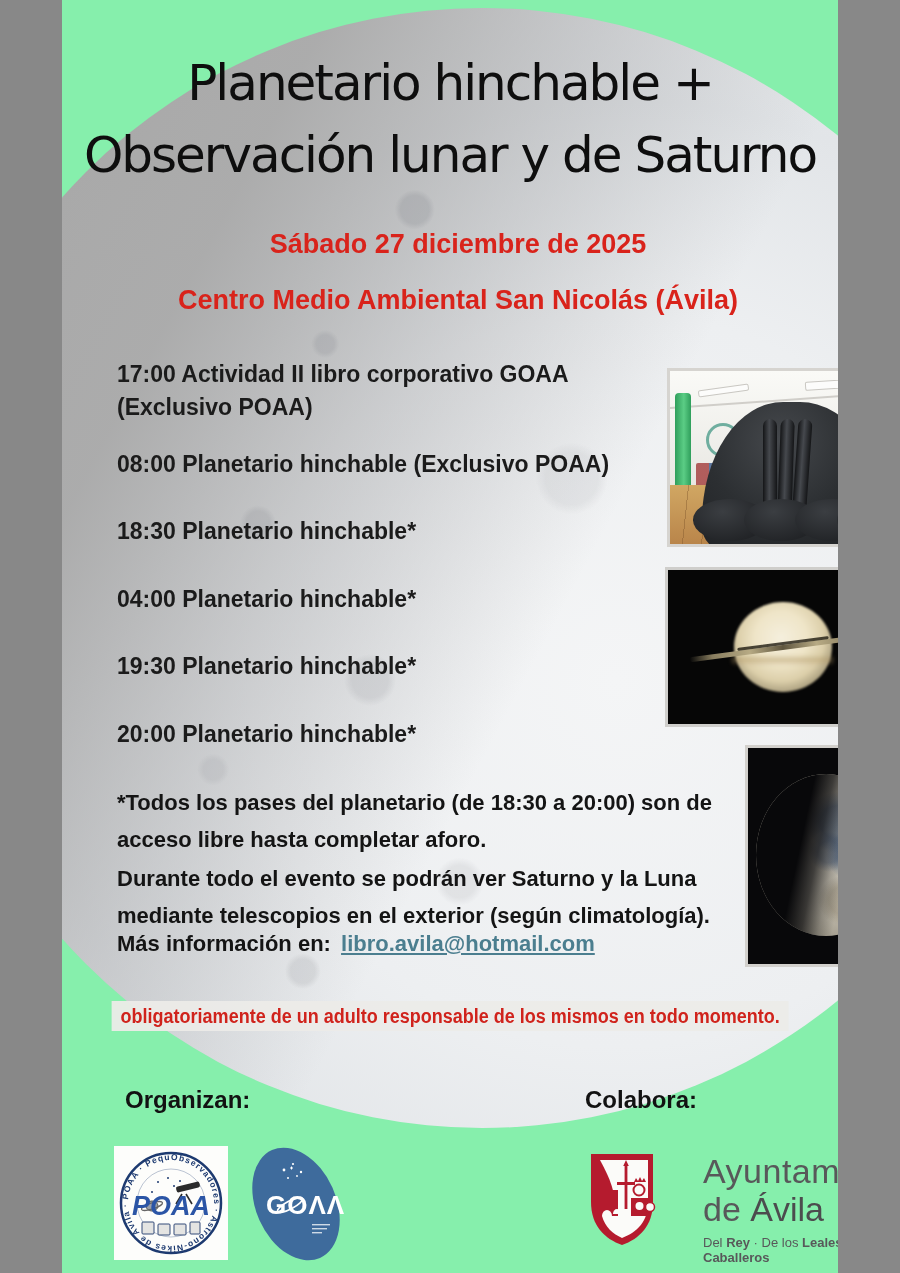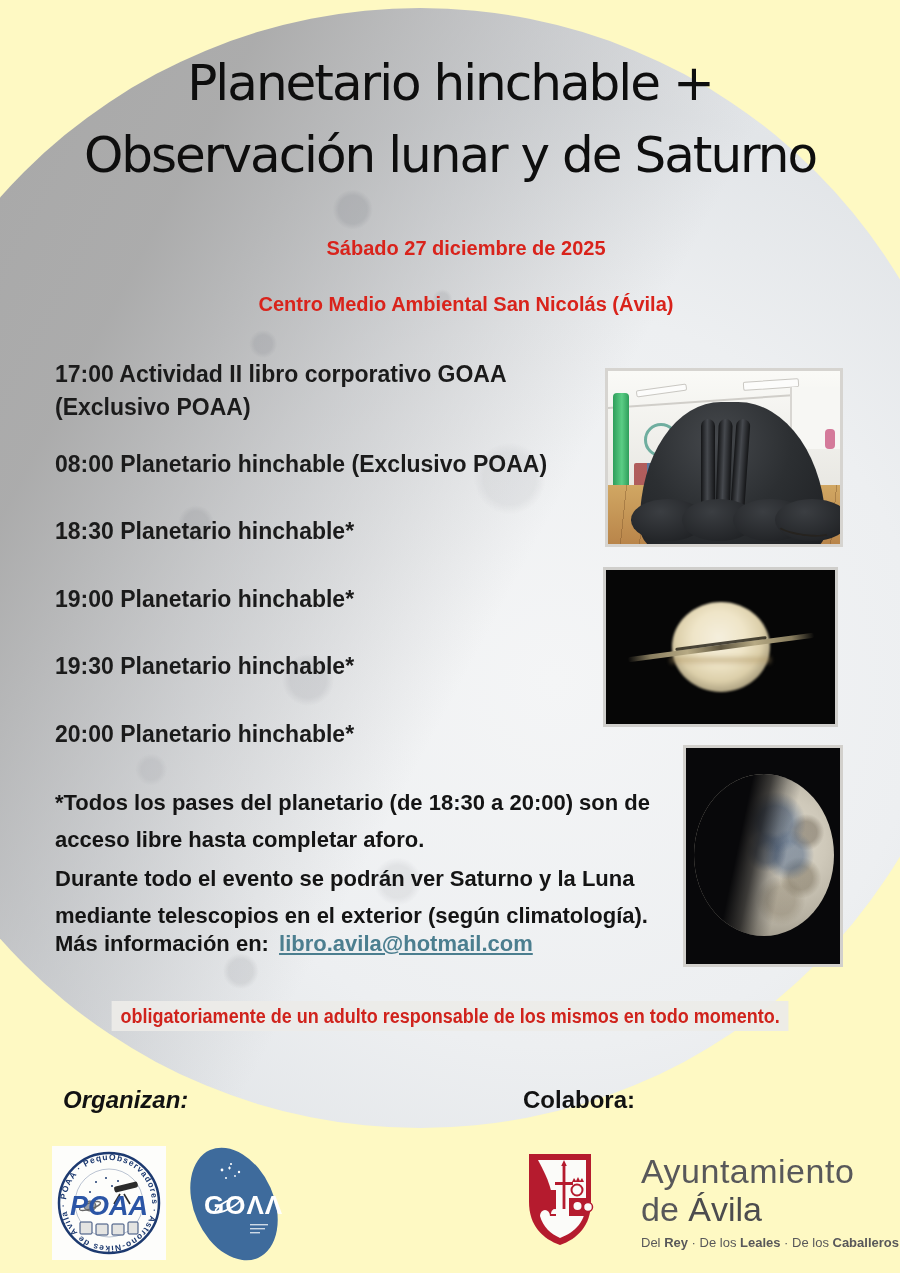--- a/index.html
+++ b/index.html
@@ -1,20 +1,20 @@
 <!DOCTYPE html>
 <html><head>
 <meta charset="utf-8">
 <style>
   html,body{margin:0;padding:0;background:#888;}
   *,{box-sizing:border-box;}
   *{box-sizing:border-box;}
   .poster{
-    position:relative;width:900px;height:1273px;margin:0 auto;
-    background:#fef9c3;overflow:hidden;
+    position:relative;width:776px;height:1273px;margin:0 auto;
+    background:#86efac;overflow:hidden;
     font-family:"Liberation Sans",sans-serif;color:#161616;
   }
   
   .bg-moon{
     position:absolute;left:-140px;top:8px;width:1120px;height:1120px;border-radius:50%;
     background:
       linear-gradient(118deg,#a8a8a8 10%,rgba(168,168,168,.94) 24%,rgba(172,173,175,.5) 40%,rgba(180,182,186,0) 56%),
       radial-gradient(circle at 62% 60%,#f4f5f6 0%,#edeff1 38%,#e2e5e8 60%,#ecedef 82%,#cfd2d6 94%,#a8a8a8 100%);
   }
   .bg-moon::after{
@@ -29,22 +29,22 @@
       radial-gradient(circle at 48% 78%,rgba(160,162,166,.4) 0 16px,transparent 24px),
       radial-gradient(circle at 34% 86%,rgba(150,152,156,.45) 0 12px,transparent 18px),
       radial-gradient(circle at 58% 42%,rgba(165,167,172,.35) 0 26px,transparent 36px);
   }
   
   .title{position:absolute;left:0;width:100%;text-align:center;margin:0;
     font-family:"DejaVu Sans",sans-serif;font-weight:400;font-size:50px;
     letter-spacing:-2px;color:#0e0e0e;}
   .title.l1{top:54px;}
   .title.l2{top:126px;}
-  .redline{position:absolute;left:0;width:100%;text-align:center;margin:16px;
-    font-weight:700;font-size:20px;color:#d9231b;}
+  .redline{position:absolute;left:0;width:100%;text-align:center;margin:8px;
+    font-weight:700;font-size:27px;color:#d9231b;}
   .redline.date{top:221px;}
   .redline.venue{top:277px;}
   
   .schedule-item{position:absolute;left:55px;width:560px;font-weight:700;
     font-size:23px;line-height:33px;color:#1b1b1b;white-space:pre-line;}
   .note{position:absolute;left:55px;width:610px;font-weight:700;
     font-size:22px;line-height:37px;color:#141414;white-space:pre-line;}
   .info-line{position:absolute;left:55px;top:931px;width:620px;font-weight:700;
     font-size:22px;color:#141414;}
   .email{color:#4b7e8f;text-decoration:underline;text-decoration-color:#4b7e8f;margin-left:4px;}
@@ -107,21 +107,21 @@
       radial-gradient(circle at 80% 36%,rgba(110,100,85,.5) 0 7%,transparent 12%);}
   .mp-moon::after{content:"";position:absolute;inset:0;border-radius:50%;
     background:linear-gradient(102deg,#08080a 0%,#08080a 34%,rgba(8,8,10,.72) 45%,rgba(8,8,10,.25) 55%,rgba(8,8,10,0) 63%);}
   
   .warning{position:absolute;left:0;top:1001px;width:100%;text-align:center;}
   .warning-line{display:inline-block;background:rgba(236,235,232,.95);padding:2px 10px;
     font-weight:700;font-size:20px;line-height:26px;color:#d0231c;transform:scaleX(.9);}
   .warning .row{margin-bottom:6px;}
   
   .section-label{position:absolute;font-weight:700;font-size:24px;color:#121212;margin:0;}
-  .lbl-org{left:63px;top:1086px;font-style:italic;}
+  .lbl-org{left:63px;top:1086px;}
   .lbl-col{left:523px;top:1086px;}
   .poaa-logo{position:absolute;left:52px;top:1146px;width:114px;height:114px;}
   .goaa-logo{position:absolute;left:176px;top:1140px;width:116px;height:128px;}
   .ayto{position:absolute;left:524px;top:1150px;display:flex;align-items:flex-start;gap:31px;}
   .ayto-shield{width:72px;height:98px;flex:0 0 auto;}
   .ayto-text{margin-left:14px;padding-top:2px;}
   .ayto-l1{font-size:34px;line-height:38px;color:#58585a;letter-spacing:.5px;}
   .ayto-l2{font-size:34px;line-height:38px;color:#58585a;}
   .ayto-l2 .bold{font-weight:400;color:#4c4c4e;}
   .ayto-tag{margin-top:7px;font-size:13px;color:#58585a;}
@@ -137,21 +137,21 @@
   <h1 class="title l1">Planetario hinchable +</h1>
   <h1 class="title l2">Observación lunar y de Saturno</h1>
 
   <p class="redline date">Sábado 27 diciembre de 2025</p>
   <p class="redline venue">Centro Medio Ambiental San Nicolás (Ávila)</p>
 
   <div class="schedule-item" style="top:358px">17:00 Actividad II libro corporativo GOAA
 (Exclusivo POAA)</div>
   <div class="schedule-item" style="top:448px">08:00 Planetario hinchable (Exclusivo POAA)</div>
   <div class="schedule-item" style="top:515px">18:30 Planetario hinchable*</div>
-  <div class="schedule-item" style="top:583px">19:00 Planetario hinchable*</div>
+  <div class="schedule-item" style="top:583px">04:00 Planetario hinchable*</div>
   <div class="schedule-item" style="top:650px">19:30 Planetario hinchable*</div>
   <div class="schedule-item" style="top:718px">20:00 Planetario hinchable*</div>
 
   <div class="note" style="top:784px">*Todos los pases del planetario (de 18:30 a 20:00) son de
 acceso libre hasta completar aforo.</div>
   <div class="note" style="top:860px">Durante todo el evento se podrán ver Saturno y la Luna
 mediante telescopios en el exterior (según climatología).</div>
   <div class="info-line">
     <span>Más información en:</span>
     <a href="#" class="email">libro.avila@hotmail.com</a>

